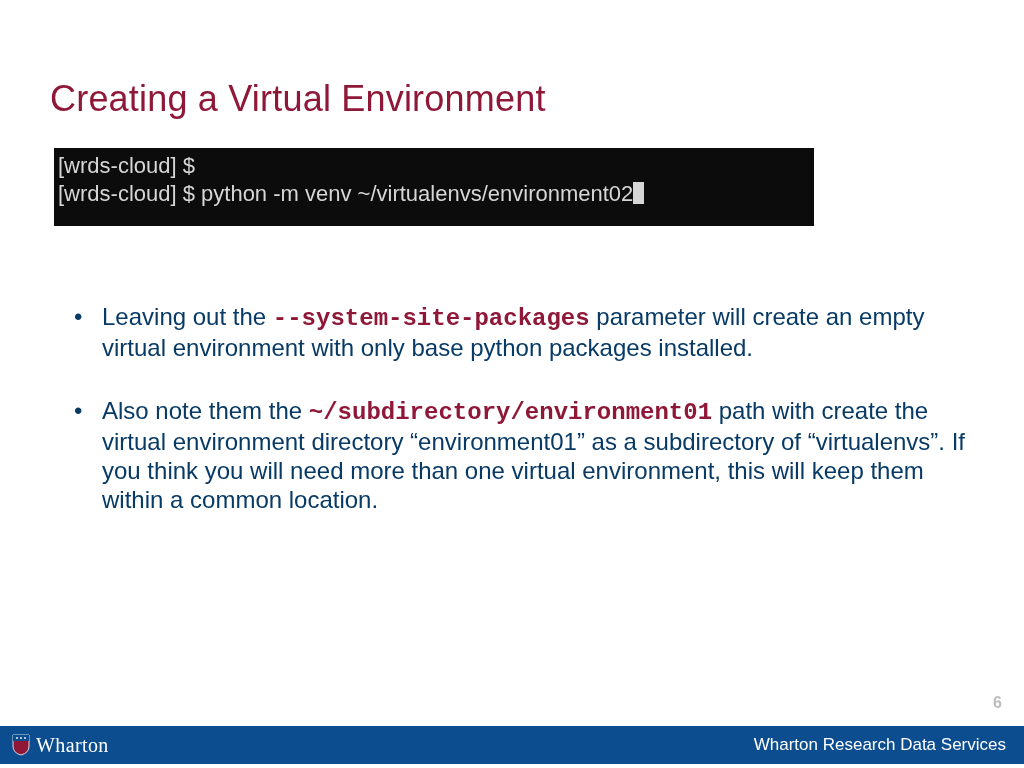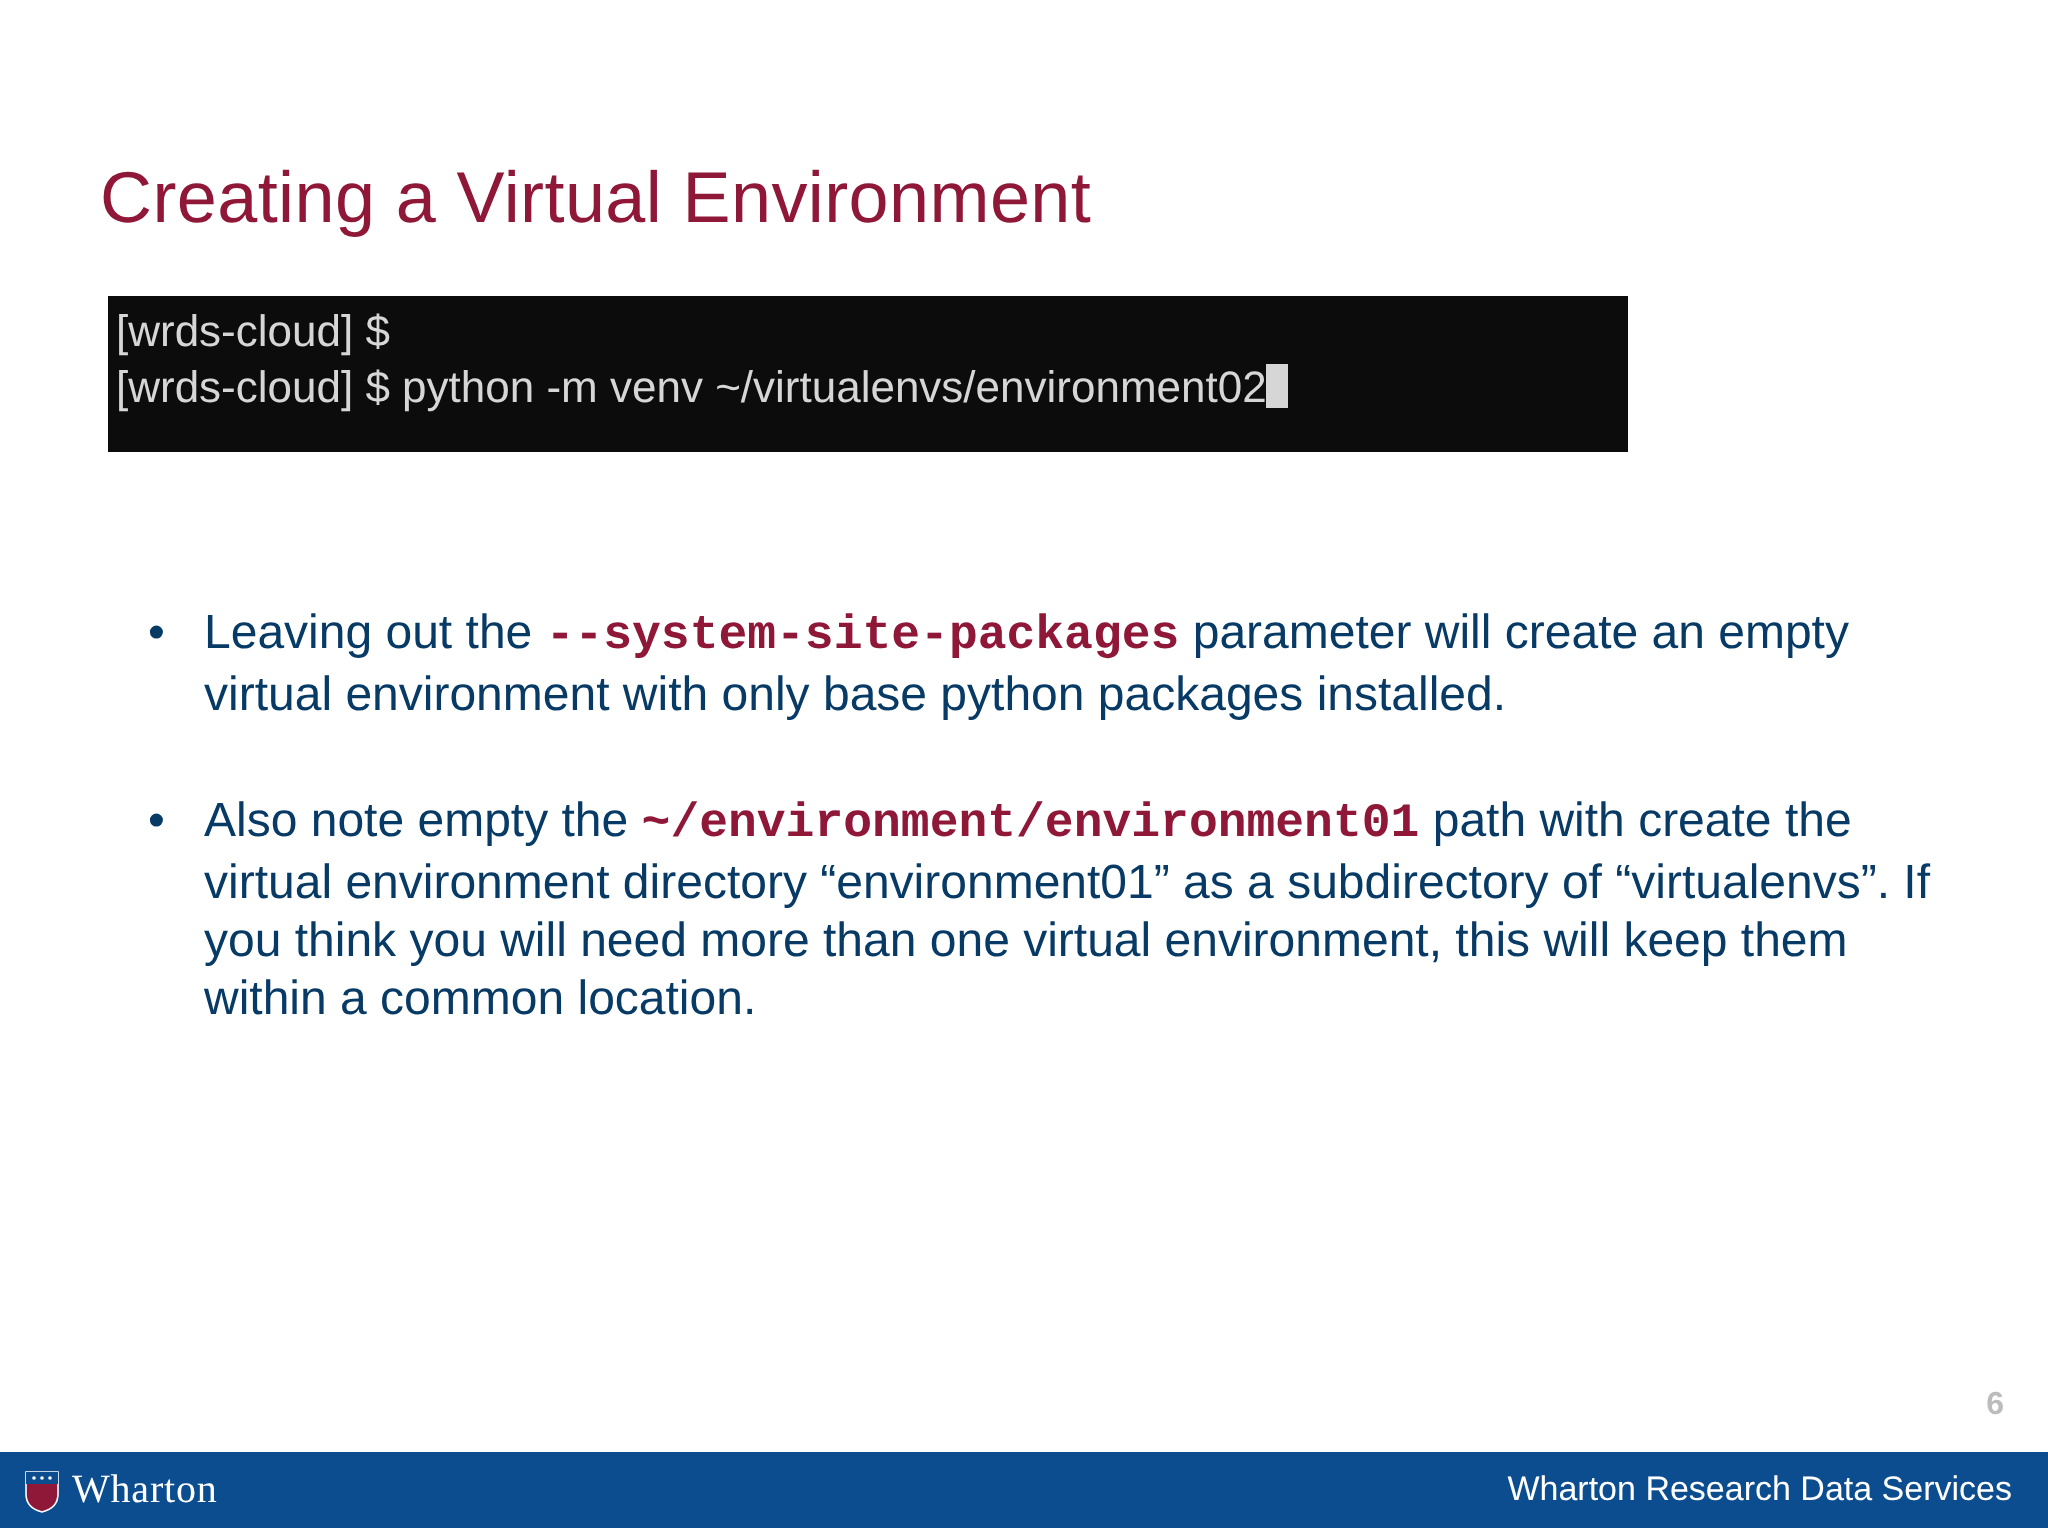--- a/index.html
+++ b/index.html
@@ -82,21 +82,21 @@
     width: 1024px;
     height: 38px;
     background: #0b4d8f;
     display: flex;
     align-items: center;
     justify-content: space-between;
     padding: 0 18px 0 12px;
   }
   .footer-left {
     display: flex;
-    align-items: flex-end;
+    align-items: center;
     gap: 6px;
   }
   .shield {
     width: 18px;
     height: 22px;
     position: relative;
   }
   .shield svg { display: block; }
   .wharton-word {
     color: #ffffff;
@@ -117,21 +117,21 @@
   <h1 class="title">Creating a Virtual Environment</h1>
 
   <div class="terminal"><span>[wrds-cloud] $</span>
 <span>[wrds-cloud] $ python -m venv ~/virtualenvs/environment02</span><span class="cursor"></span></div>
 
   <div class="bullets">
     <div class="bullet">
       <span>Leaving out the </span><span class="code-inline">--system-site-packages</span><span> parameter will create an empty virtual environment with only base python packages installed.</span>
     </div>
     <div class="bullet">
-      <span>Also note empty the </span><span class="code-inline">~/environment/environment01</span><span> path with create the virtual environment directory “environment01” as a subdirectory of “virtualenvs”.  If you think you will need more than one virtual environment, this will keep them within a common location.</span>
+      <span>Also note them the </span><span class="code-inline">~/subdirectory/environment01</span><span> path with create the virtual environment directory “environment01” as a subdirectory of “virtualenvs”.  If you think you will need more than one virtual environment, this will keep them within a common location.</span>
     </div>
   </div>
 
   <div class="page-number">6</div>
 
   <div class="footer">
     <div class="footer-left">
       <span class="shield">
         <svg viewBox="0 0 18 22" width="18" height="22">
           <path d="M1 1 H17 V12 Q17 19 9 21 Q1 19 1 12 Z" fill="#8f1838" stroke="#ffffff" stroke-width="0.8"></path>

